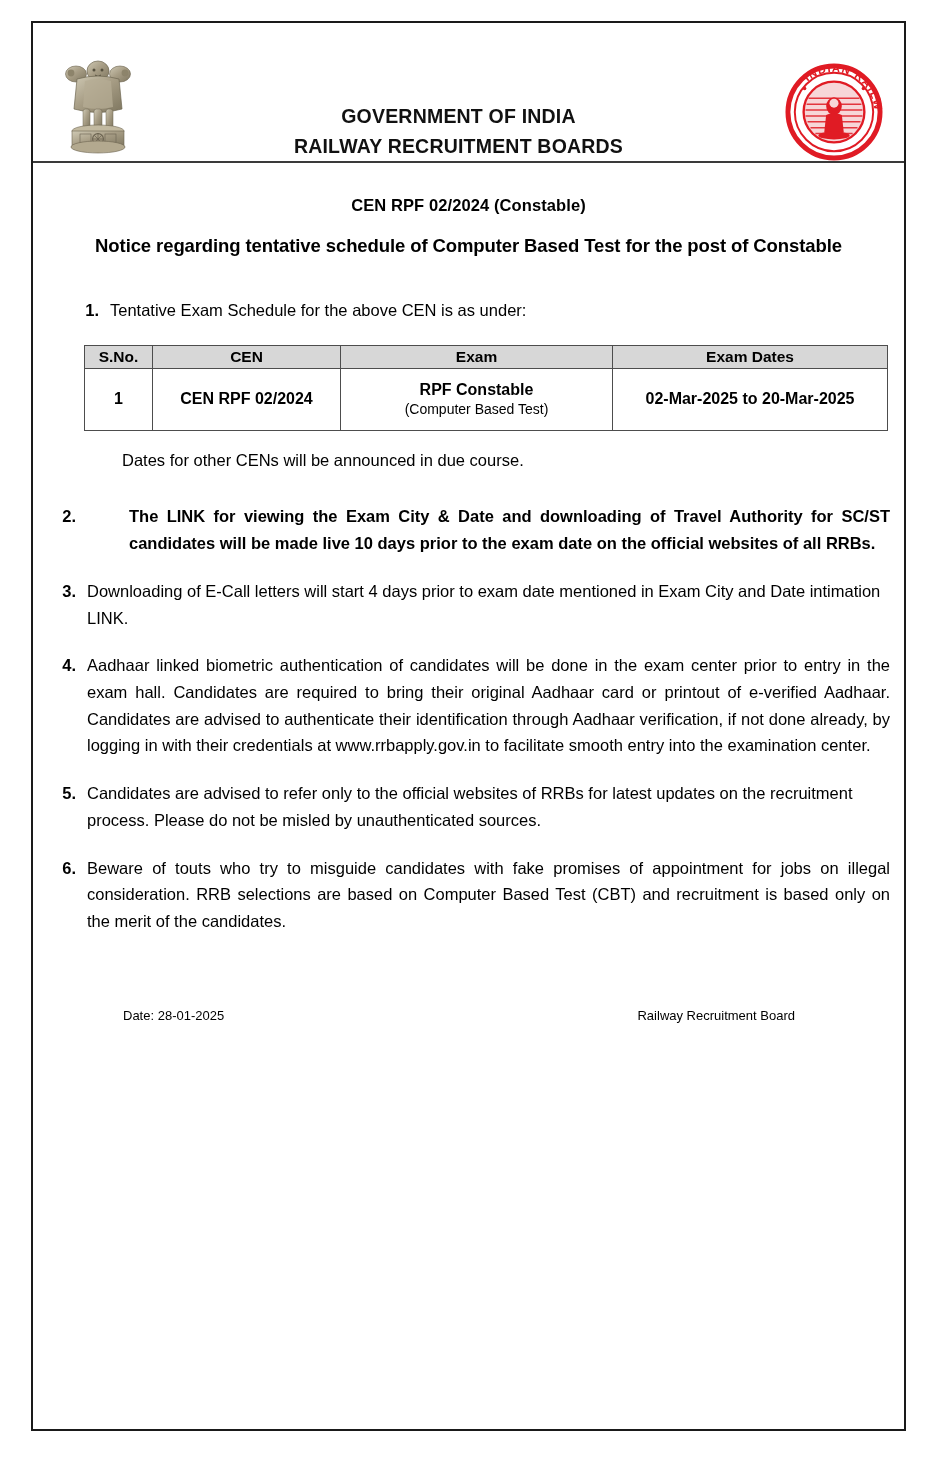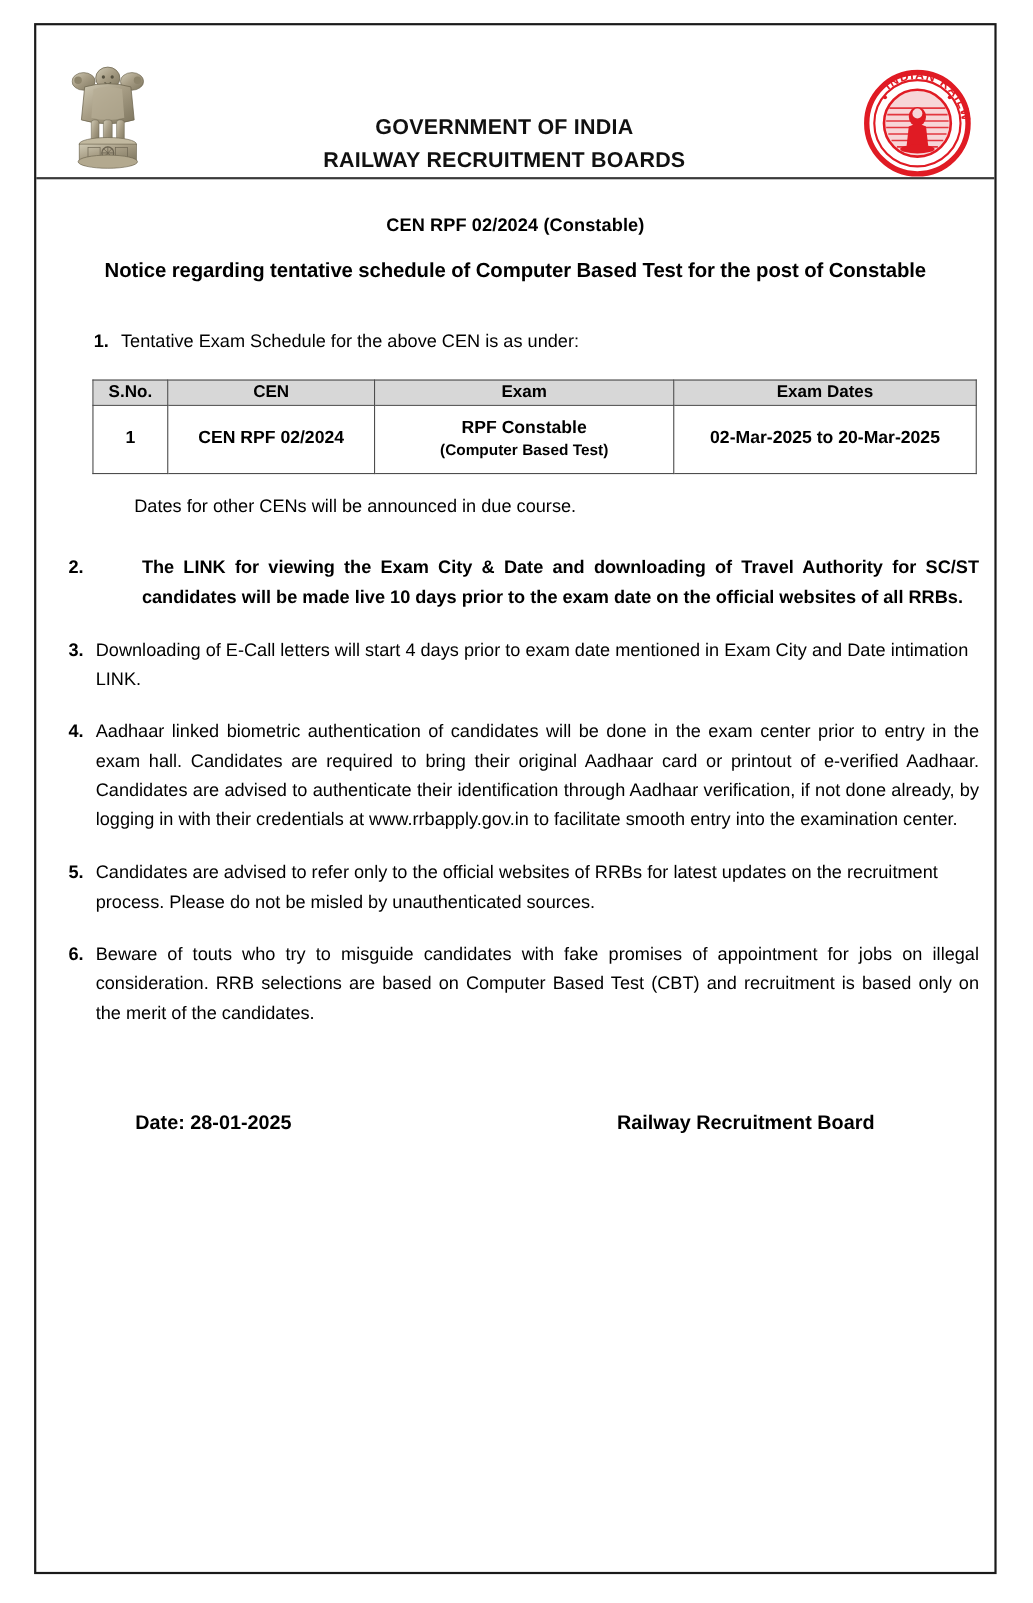--- a/index.html
+++ b/index.html
@@ -162,35 +162,35 @@
     font-weight: bold;
     padding: 3px 6px;
     background: #ffffff;
   }
 
   .col-sno   { width: 68px; }
   .col-cen   { width: 188px; }
   .col-exam  { width: 272px; }
   .col-dates { width: 275px; }
 
-  .exam-sub { font-size: 14px; font-weight: bold; display: block; margin-top: 2px; }
+  .exam-sub { font-size: 14px; font-weight: normal; display: block; margin-top: 2px; }
 
   .after-table {
     margin: 16px 0 0 75px;
     font-size: 16.5px;
     line-height: 1.62;
   }
 
   
   .sign-row {
     display: flex;
     margin-top: 70px;
     padding: 0 10px 0 76px;
-    font-size: 18px;
-    font-weight: bold;
+    font-size: 13px;
+    font-weight: normal;
     line-height: 1.68;
   }
 
   .sign-date { flex: 0 0 auto; }
 
   .sign-right {
     margin-left: auto;
     margin-right: 85px;
     text-align: center;
   }

